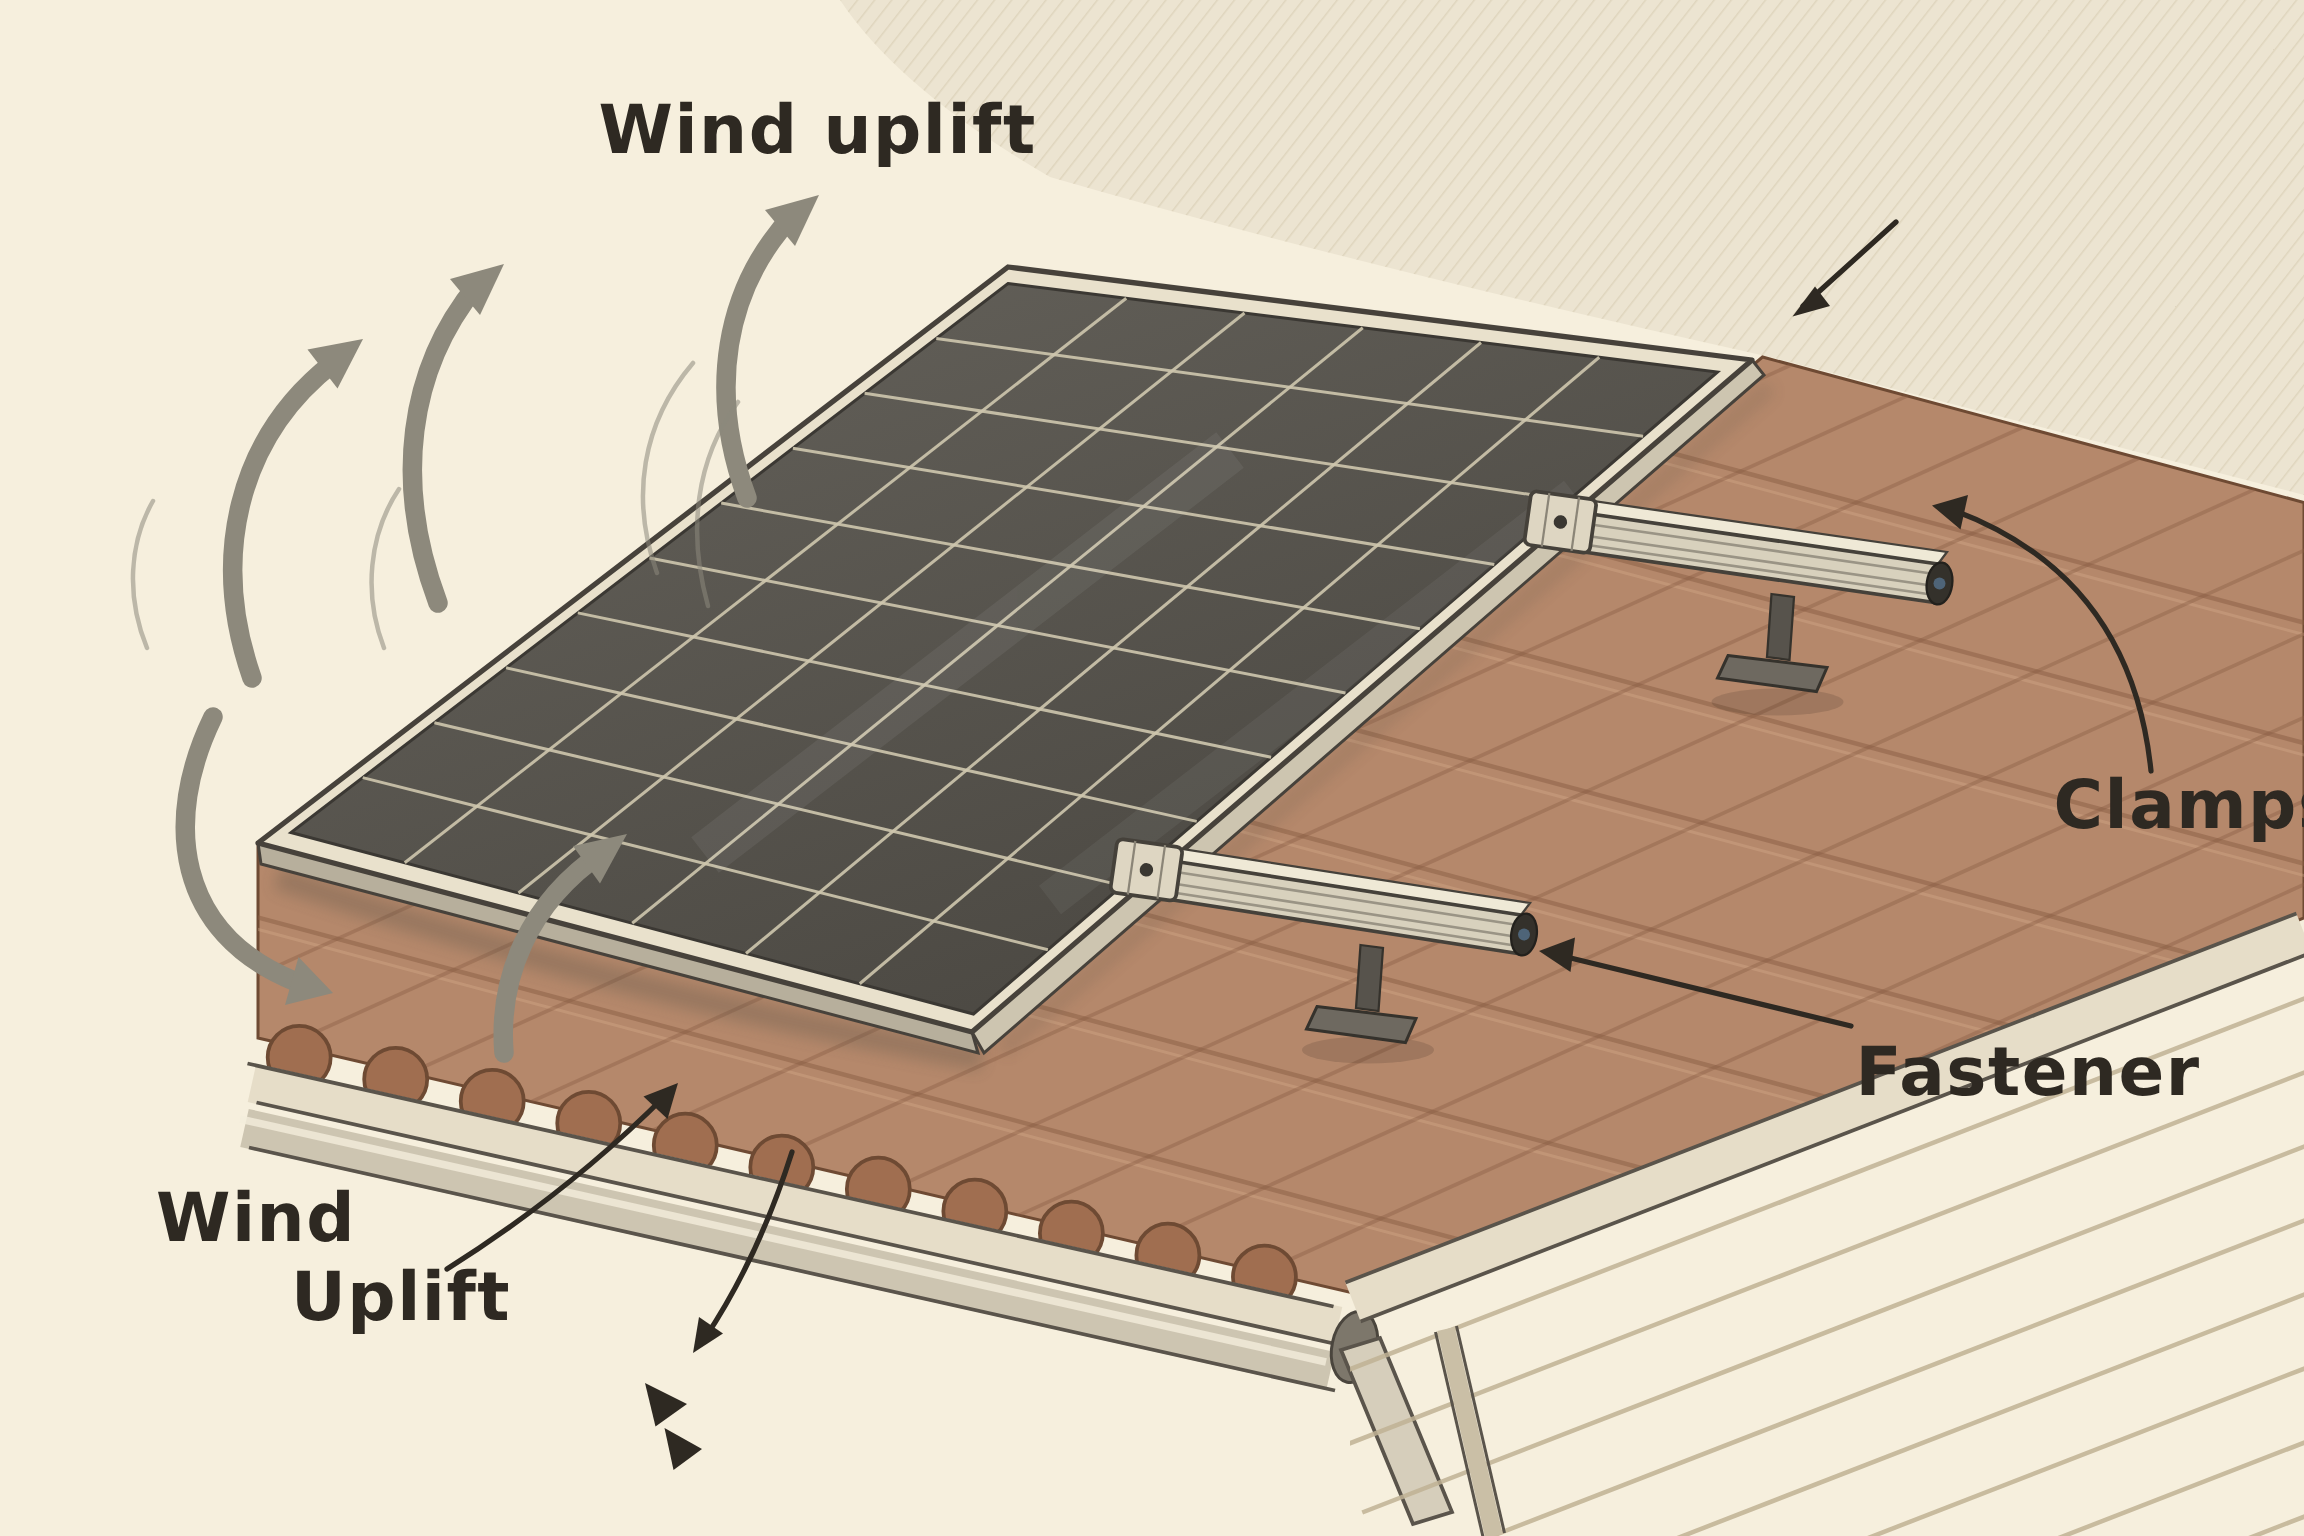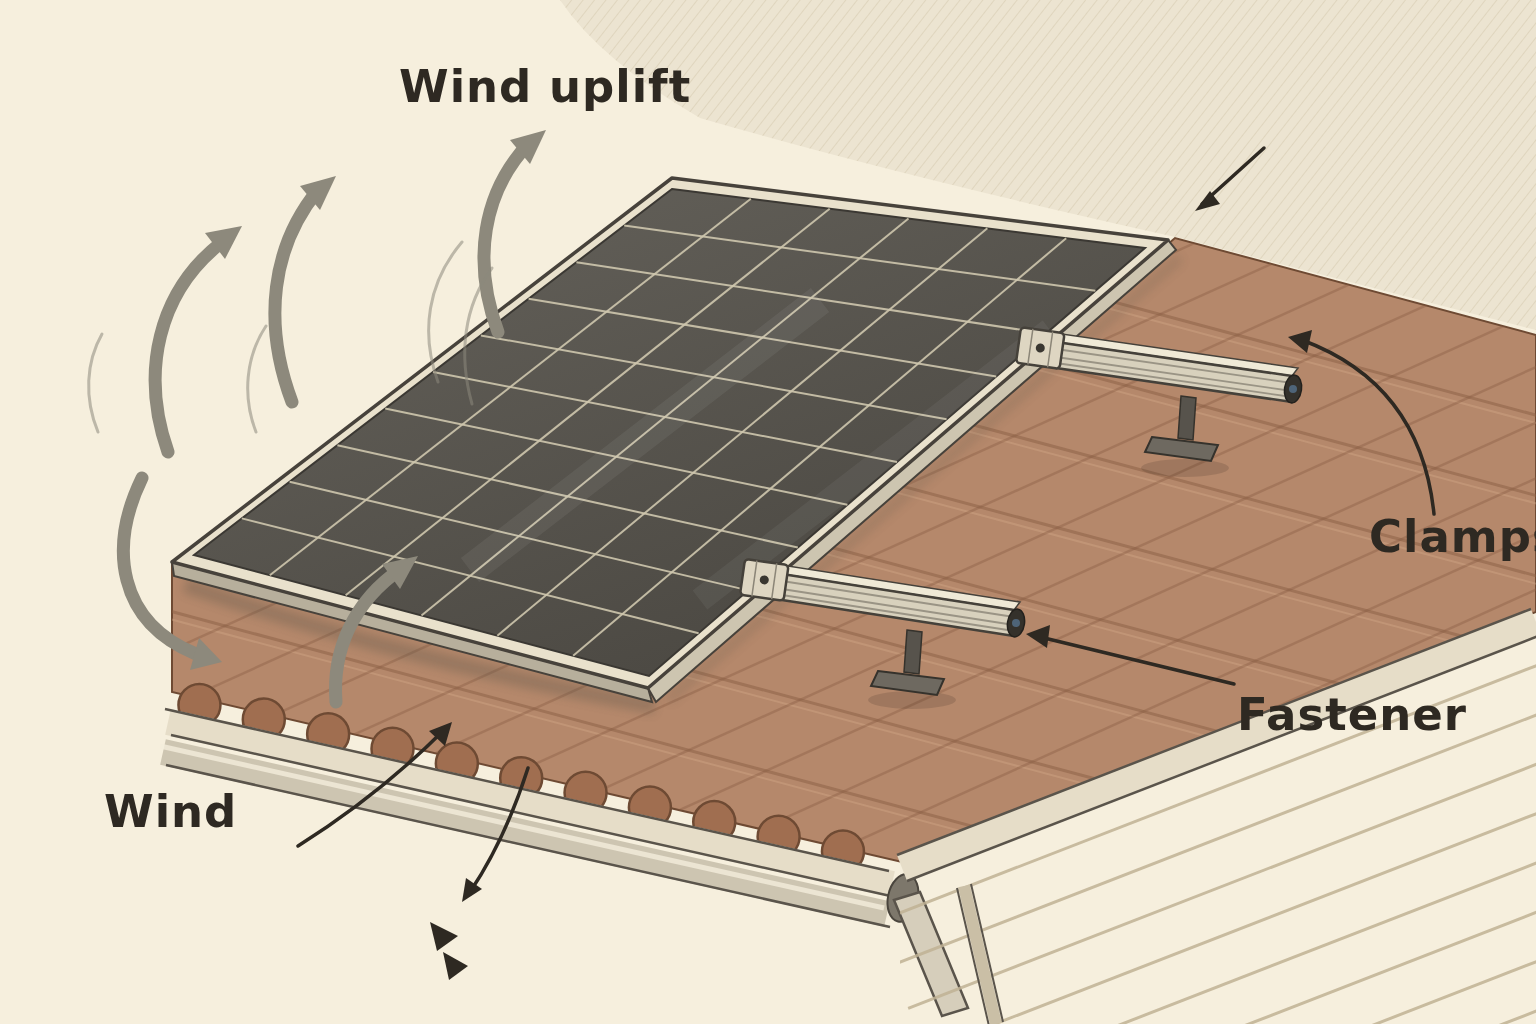--- a/index.html
+++ b/index.html
@@ -256,14 +256,15 @@
     <polygon class="ink-head" points="462,902 466,878 482,889"></polygon>
     <polygon class="ink-head" points="430,922 458,936 437,951"></polygon>
     <polygon class="ink-head" points="443,952 468,966 449,980"></polygon>
   </g>
 </svg>
 
 <div class="label" style="left:399px;top:60px;">Wind uplift</div>
 <div class="label" style="left:1369px;top:510px;">Clamps</div>
 <div class="label" style="left:1237px;top:688px;">Fastener</div>
 <div class="label" style="left:104px;top:737px;margin-top:48px;">Wind</div>
+<div class="label" style="left:194px;top:838px;">Uplift</div>
 
 </div>
 
 </body></html>

